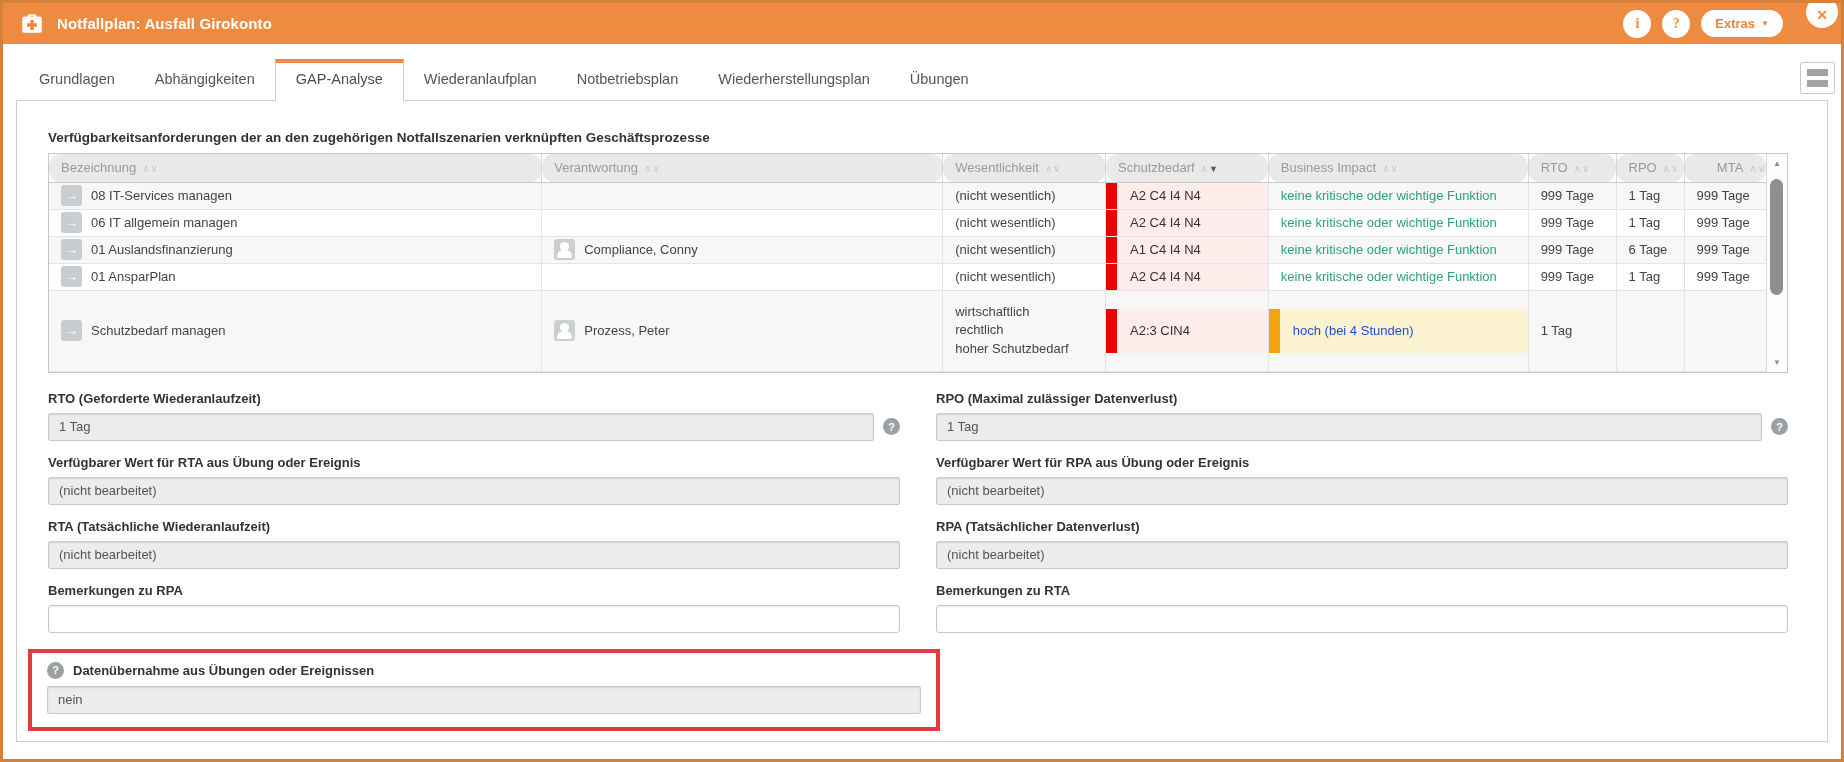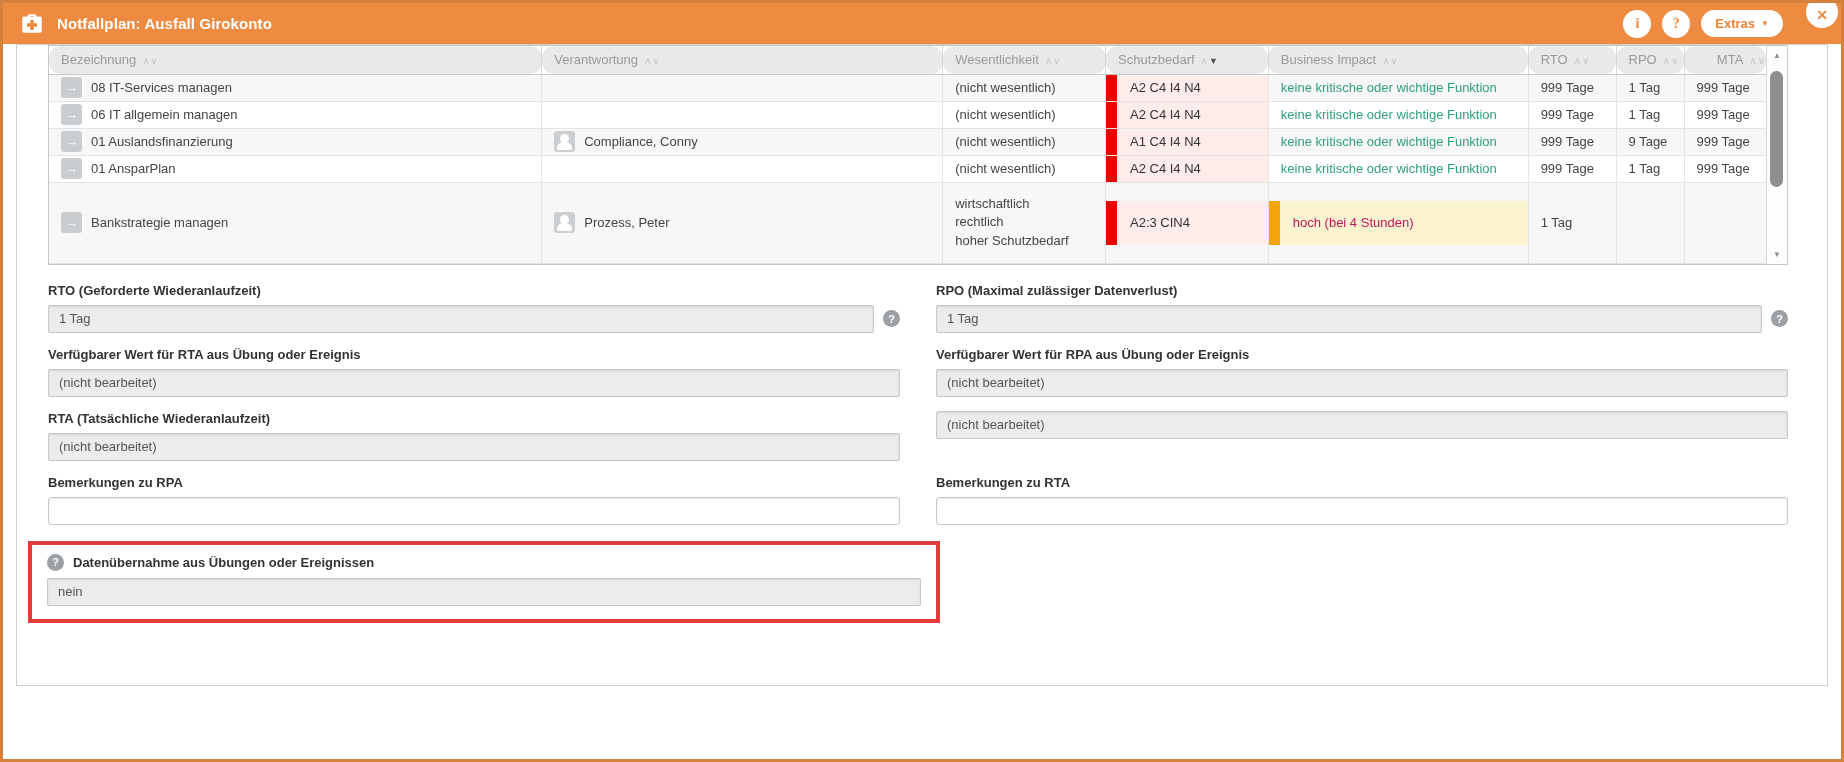--- a/index.html
+++ b/index.html
@@ -60,21 +60,21 @@
                 font-size:13px; font-weight:bold; display:inline-flex; align-items:center; justify-content:center; }
   .person-icon { flex:0 0 21px; width:21px; height:21px; border-radius:3px; background:#cbcfd2; position:relative; }
   .person-icon::before { content:""; position:absolute; top:3px; left:6px; width:9px; height:9px; border-radius:50%; background:#fff; }
   .person-icon::after  { content:""; position:absolute; bottom:2px; left:3px; width:15px; height:8px; border-radius:8px 8px 2px 2px; background:#fff; }
   td.nopad { padding:0; }
   .sev-box { display:flex; align-items:stretch; height:26px; }
   tr.row-tall .sev-box { height:44px; margin:18px 0; }
   .sev-bar { width:11px; background:#ea0600; }
   .sev-text { flex:1; background:#fdecea; display:flex; align-items:center; padding-left:13px; color:#333; }
   .imp-bar { width:11px; background:#f3a40c; }
-  .imp-text { flex:1; background:#fbf3d0; display:flex; align-items:center; padding-left:13px; color:#be185d; }
+  .imp-text { flex:1; background:#fbf3d0; display:flex; align-items:center; padding-left:13px; color:#1d4ed8; }
   .imp-green { color:#2fa276; }
   td.multiline { white-space:pre-line; line-height:1.4; padding-top:4px; padding-bottom:4px; }
   .vscroll { width:21px; border-left:1px solid #d8d8d8; background:#fdfdfd; position:relative; flex:0 0 21px; cursor:pointer; }
   .vscroll .arr { position:absolute; left:0; width:100%; text-align:center; font-size:8px; color:#8c8c8c; }
   .vscroll .arr.up { top:5px; } .vscroll .arr.down { bottom:5px; }
   .vthumb { position:absolute; top:25px; left:3px; width:13px; height:116px; background:#8f8f8f; border-radius:7px; }
 
   
   .form-grid { display:grid; grid-template-columns:1fr 1fr; column-gap:36px; margin:18px 39px 0 31px; }
   .field { margin-bottom:14px; }
@@ -111,23 +111,37 @@
       <button class="circle-btn">i</button>
       <button class="circle-btn">?</button>
       <button class="extras-btn">
         <span>Extras</span>
         <span class="extras-caret">▼</span>
       </button>
     </div>
     <button class="close-btn">✕</button>
   </header>
 
+  <nav class="tabbar">
+    <div class="tab">Grundlagen</div>
+    <div class="tab">Abhängigkeiten</div>
+    <div class="tab active">GAP-Analyse</div>
+    <div class="tab">Wiederanlaufplan</div>
+    <div class="tab">Notbetriebsplan</div>
+    <div class="tab">Wiederherstellungsplan</div>
+    <div class="tab">Übungen</div>
+    <div class="layout-toggle">
+      <span class="bar"></span>
+      <span class="bar"></span>
+    </div>
+  </nav>
 
   <main class="panel">
 
+    <div class="caption">Verfügbarkeitsanforderungen der an den zugehörigen Notfallszenarien verknüpften Geschäftsprozesse</div>
 
     <div class="table-wrap">
       <table>
         <colgroup>
           <col class="c1">
             <col class="c2">
             <col class="c3">
             <col class="c4">
           <col class="c5">
             <col class="c6">
@@ -202,21 +216,21 @@
               </td>
             <td>(nicht wesentlich)</td>
             <td class="nopad">
                 <div class="sev-box">
                   <span class="sev-bar"></span>
                   <span class="sev-text">A1 C4 I4 N4</span>
                 </div>
               </td>
             <td><span class="imp-green">keine kritische oder wichtige Funktion</span></td>
             <td>999 Tage</td>
-            <td>9 Tage</td>
+            <td>6 Tage</td>
             <td>999 Tage</td>
           </tr>
           <tr>
             <td>
                 <div class="cellflex">
                   <span class="arrow-icon">→</span>
                   <span>01 AnsparPlan</span>
                 </div>
               </td>
             <td></td>
@@ -229,21 +243,21 @@
               </td>
             <td><span class="imp-green">keine kritische oder wichtige Funktion</span></td>
             <td>999 Tage</td>
             <td>1 Tag</td>
             <td>999 Tage</td>
           </tr>
           <tr class="shade row-tall">
             <td>
                 <div class="cellflex">
                   <span class="arrow-icon">→</span>
-                  <span>Bankstrategie managen</span>
+                  <span>Schutzbedarf managen</span>
                 </div>
               </td>
             <td>
                 <div class="cellflex">
                   <span class="person-icon"></span>
                   <span>Prozess, Peter</span>
                 </div>
               </td>
             <td class="multiline">wirtschaftlich
 rechtlich
@@ -300,20 +314,21 @@
           <input readonly="" value="(nicht bearbeitet)" style="">
         </div>
       </div>
       <div class="field">
         <label>RTA (Tatsächliche Wiederanlaufzeit)</label>
         <div class="input-row">
           <input readonly="" value="(nicht bearbeitet)" style="">
         </div>
       </div>
       <div class="field">
+        <label>RPA (Tatsächlicher Datenverlust)</label>
         <div class="input-row">
           <input readonly="" value="(nicht bearbeitet)" style="">
         </div>
       </div>
       <div class="field">
         <label>Bemerkungen zu RPA</label>
         <div class="input-row">
           <input class="editable" value="" style="">
         </div>
       </div>

